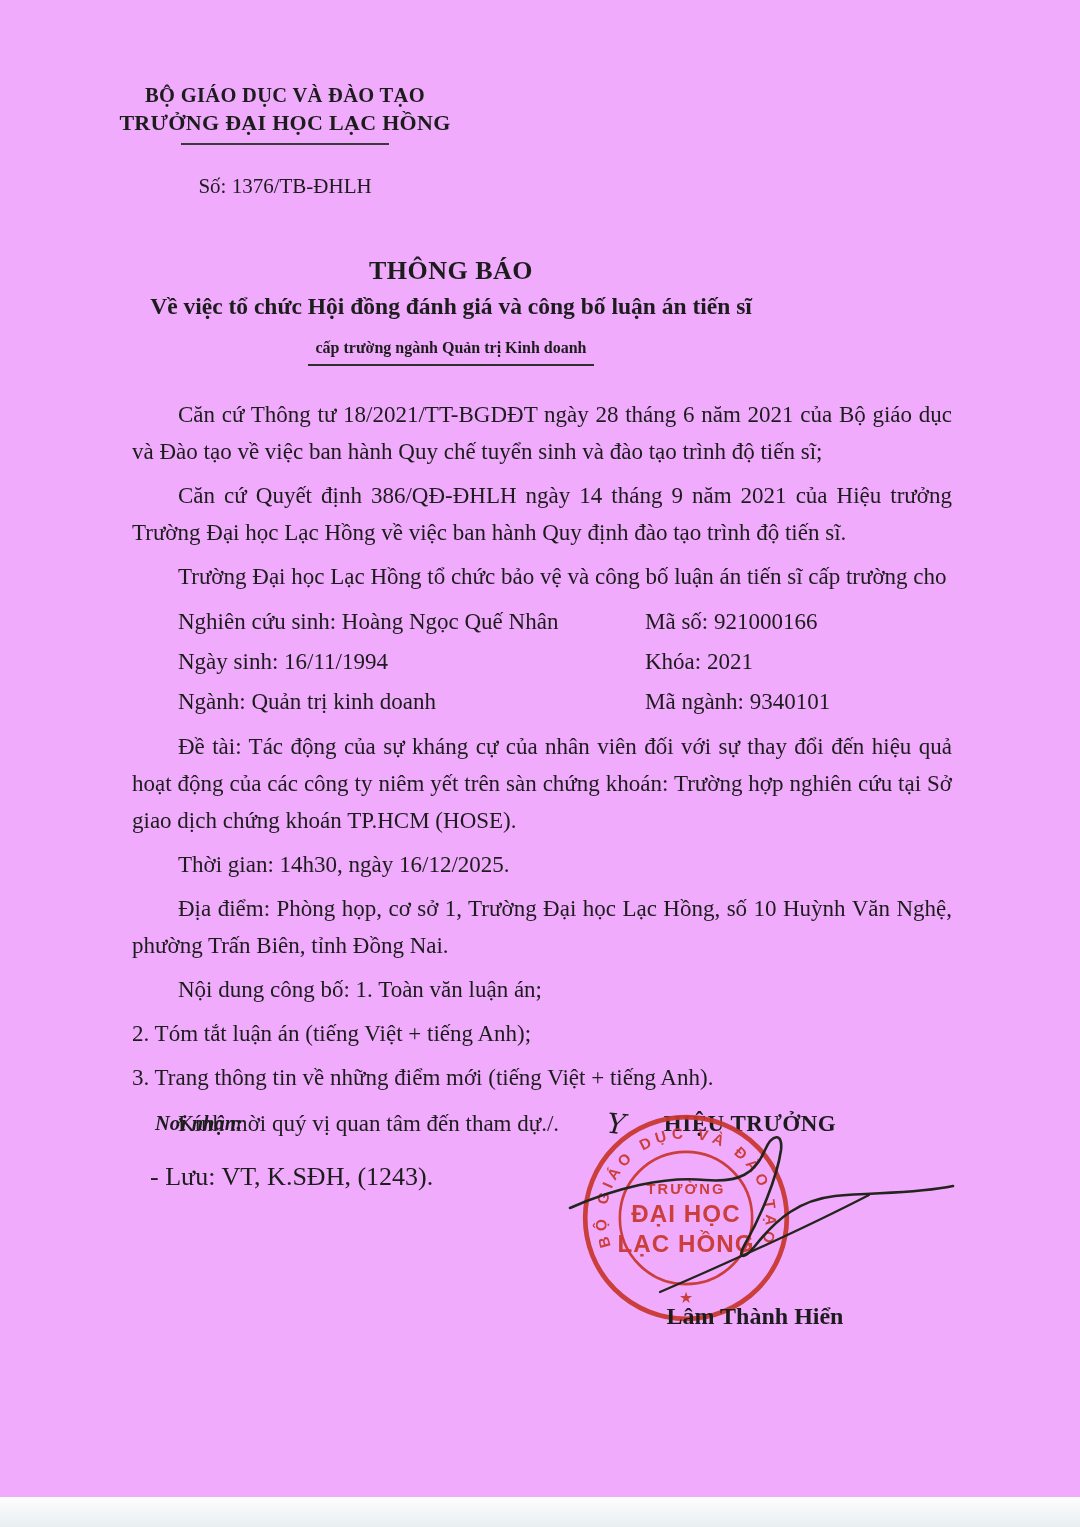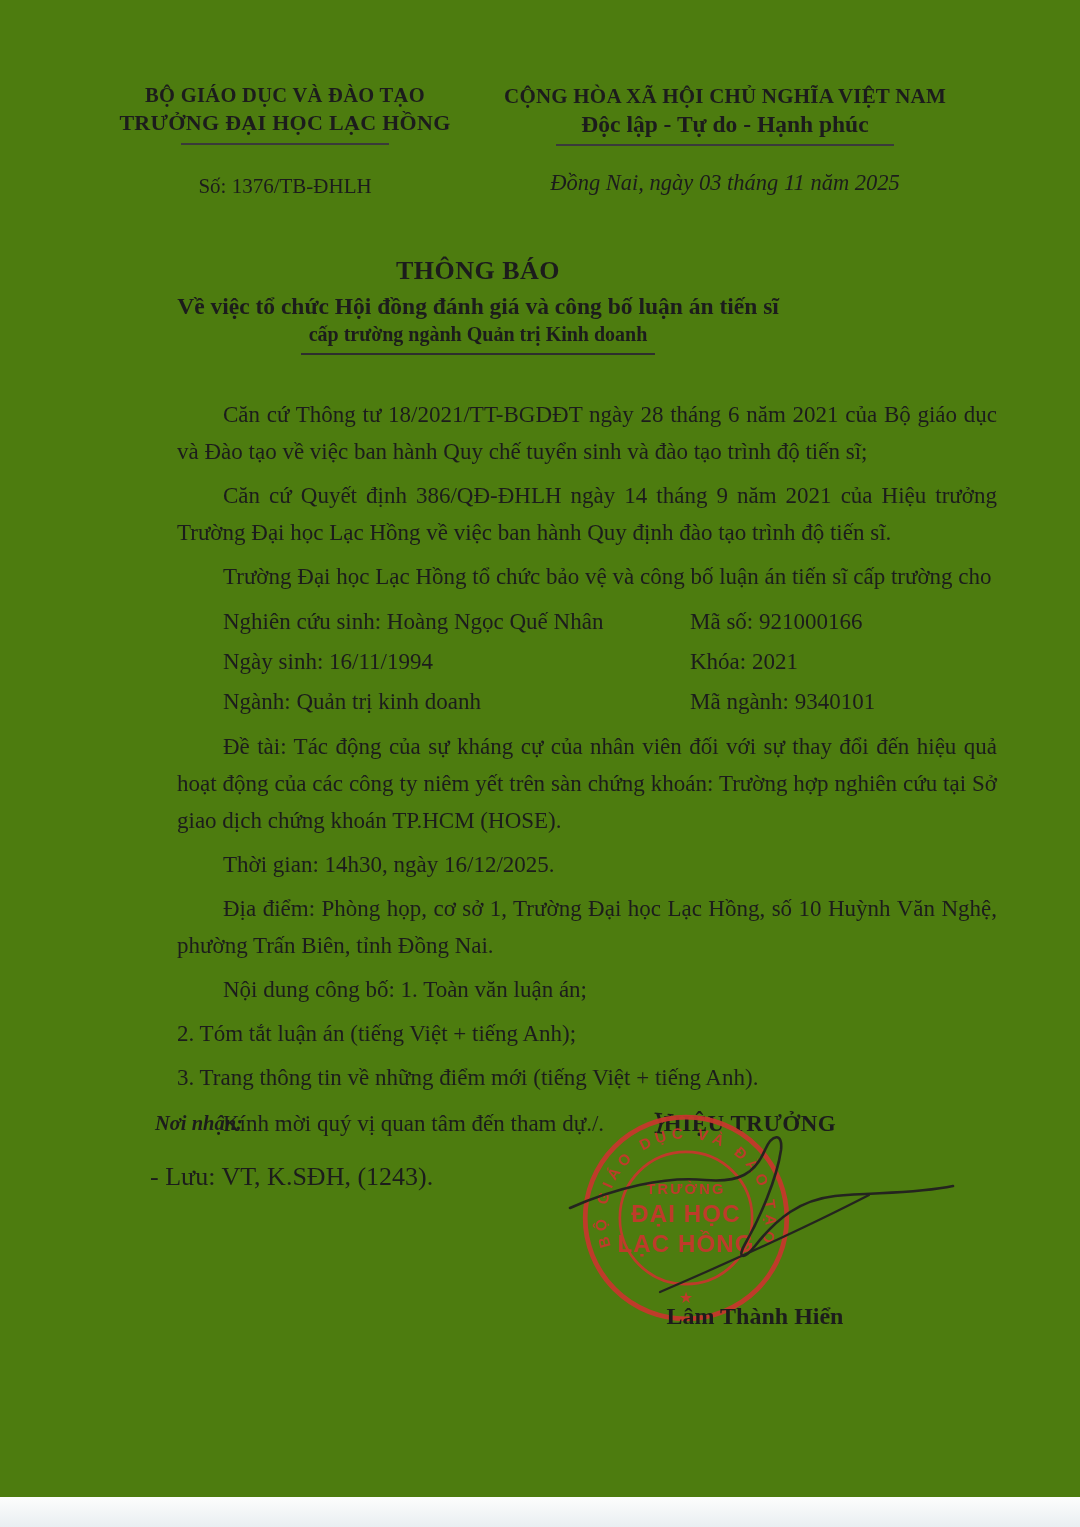--- a/index.html
+++ b/index.html
@@ -1,19 +1,19 @@
 <!DOCTYPE html>
 <html><head>
 <meta charset="utf-8">
 <style>
   html,body { margin:0; padding:0; }
   .page {
     position:relative;
     width:1080px; height:1527px;
-    background:#4d7c0f;
+    background:#f0abfc;
     font-family:"Liberation Serif", serif;
     color:#1c1c1c;
     overflow:hidden;
   }
   
   .hdr-left {
     position:absolute; left:60px; top:84px; width:450px;
     text-align:center;
   }
   .hdr-left .l1 { font-size:20.5px; font-weight:bold; letter-spacing:.3px; }
@@ -24,32 +24,32 @@
   .hdr-right {
     position:absolute; left:465px; top:84px; width:520px;
     text-align:center;
   }
   .hdr-right .l1 { font-size:21px;   font-weight:bold; letter-spacing:.2px; }
   .hdr-right .l2 { font-size:23.5px; font-weight:bold; margin-top:2px; }
   .hdr-right .rule { width:338px; border-top:2px solid #3a3a3a; margin:6px auto 0; }
   .hdr-right .date { margin-top:24px; font-size:22.5px; font-style:italic; }
 
   
-  .title { position:absolute; left:0; top:256px; width:902px; text-align:center;padding-left:27px; }
+  .title { position:absolute; left:0; top:256px; width:902px; text-align:center; }
   .title .main { font-size:26px; font-weight:bold; letter-spacing:.5px; }
   .title .sub1 { font-size:23.5px; font-weight:bold; margin-top:7px; }
   .title .sub2 {
-    display:inline-block; font-size:20px; font-weight:bold;
-    margin-top:3px; padding:0 8px 7px; border-bottom:2px solid #2e2e2e;
+    display:inline-block; font-size:16px; font-weight:bold;
+    margin-top:19px; padding:0 8px 7px; border-bottom:2px solid #2e2e2e;
   }
 
   
   .body {
     position:absolute; left:132px; top:396px; width:820px;
-    font-size:23px; line-height:37px; text-align:justify;margin-left:45px;
+    font-size:23px; line-height:37px; text-align:justify;
   }
   .body p { margin:0 0 7px; text-indent:46px; }
   .rows { margin:2px 0 6px; }
   .row  { display:grid; grid-template-columns:467px auto; margin-left:46px; line-height:40px; }
   .list-ind { margin-left:234px; text-indent:0 !important; }
   .invite { margin-top:2px; }
   .hand-mark {
     display:inline-block; font-size:28px; font-style:italic;
     transform:rotate(6deg); margin-left:2px; font-family:"DejaVu Serif", serif;
   }
@@ -88,26 +88,20 @@
 
 <div class="page">
 
   <div class="hdr-left">
     <div class="l1">BỘ GIÁO DỤC VÀ ĐÀO TẠO</div>
     <div class="l2">TRƯỞNG ĐẠI HỌC LẠC HỒNG</div>
     <div class="rule"></div>
     <div class="num">Số: 1376/TB-ĐHLH</div>
   </div>
 
-  <div class="hdr-right">
-    <div class="l1">CỘNG HÒA XÃ HỘI CHỦ NGHĨA VIỆT NAM</div>
-    <div class="l2">Độc lập - Tự do - Hạnh phúc</div>
-    <div class="rule"></div>
-    <div class="date">Đồng Nai, ngày 03 tháng 11 năm 2025</div>
-  </div>
 
   <div class="title">
     <div class="main">THÔNG BÁO</div>
     <div class="sub1">Về việc tổ chức Hội đồng đánh giá và công bố luận án tiến sĩ</div>
     <div><span class="sub2">cấp trường ngành Quản trị Kinh doanh</span></div>
   </div>
 
   <div class="body">
     <p>Căn cứ Thông tư 18/2021/TT-BGDĐT ngày 28 tháng 6 năm 2021 của Bộ giáo dục và Đào tạo về việc ban hành Quy chế tuyển sinh và đào tạo trình độ tiến sĩ;</p>
     <p>Căn cứ Quyết định 386/QĐ-ĐHLH ngày 14 tháng 9 năm 2021 của Hiệu trưởng Trường Đại học Lạc Hồng về việc ban hành Quy định đào tạo trình độ tiến sĩ.</p>

